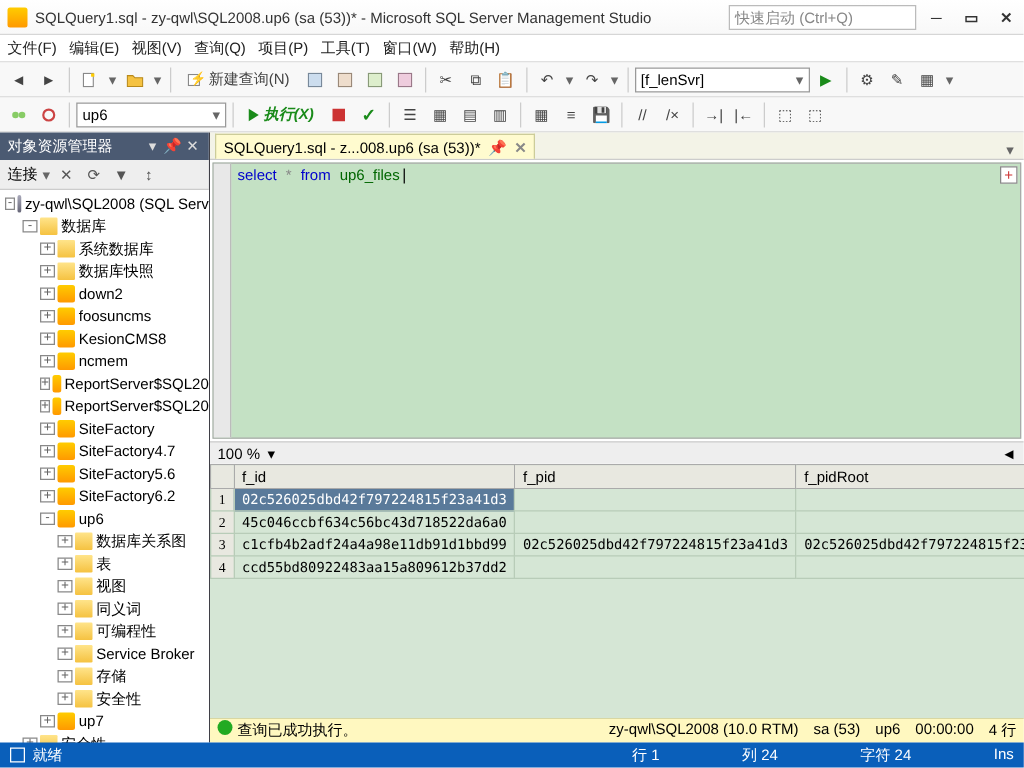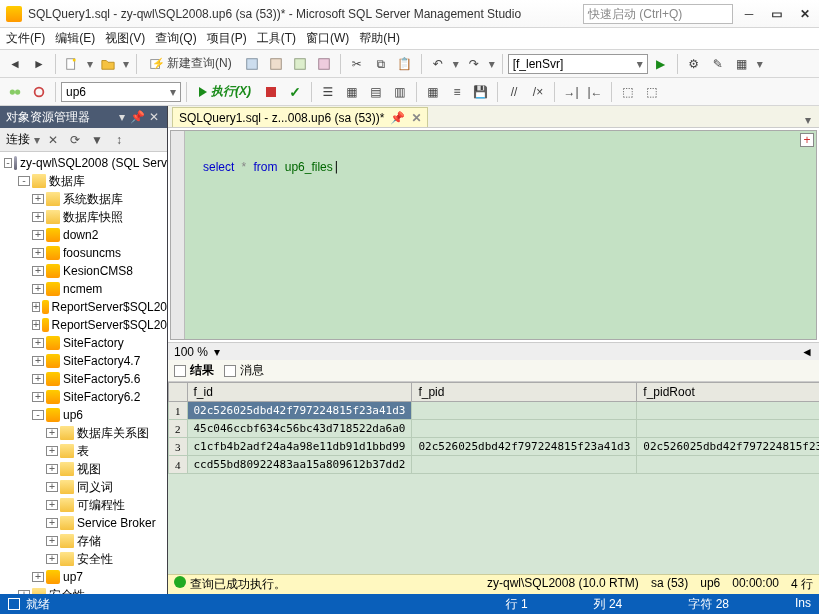--- a/index.html
+++ b/index.html
@@ -40,21 +40,21 @@
 .ico.folder { background: linear-gradient(#ffe48a,#f5c241); border-radius: 1px; }
 .ico.server { background: linear-gradient(#aab,#667); border-radius: 2px; }
 .editor-area { flex: 1; display: flex; flex-direction: column; min-width: 0; }
 .tabbar { height: 22px; background: #f3f3e7; display: flex; align-items: flex-end; padding: 0 4px; border-bottom: 1px solid #ccc; }
 .tab { height: 20px; background: #fffbcf; border: 1px solid #cc9; border-bottom: none; padding: 0 6px; display: flex; align-items: center; gap: 6px; font-size: 11px; }
 .tab .close { cursor: pointer; color: #888; font-weight: bold; }
 .tabbar .tabdrop { margin-left: auto; color: #666; cursor: pointer; padding: 0 4px; }
 .editor { flex: 1; display: flex; flex-direction: column; min-height: 0; }
 .codepane { flex: 1.3; background: #c4e1c4; border: 1px solid #aaa; margin: 2px; position: relative; display: flex; }
 .codegutter { width: 14px; background: #e8e8e8; border-right: 1px solid #bbb; }
-.codebox { flex: 1; padding: 2px 18px; font-family: Consolas, monospace; font-size: 12px; white-space: pre; margin-top: 27px; }
+.codebox { flex: 1; padding: 2px 5px; font-family: Consolas, monospace; font-size: 12px; white-space: pre; }
 .codebox .kw { color: #0000cc; }
 .codebox .op { color: #888; }
 .codebox .id { color: #006600; }
 .codepane .plus { position: absolute; right: 2px; top: 2px; width: 14px; height: 14px; border: 1px solid #888; background: #fff; text-align: center; line-height: 12px; color: #c33; cursor: pointer; }
 .zoombar { height: 18px; background: #eee; border-top: 1px solid #ccc; display: flex; align-items: center; padding: 0 6px; gap: 6px; font-size: 11px; }
 .restabs { height: 22px; display: flex; align-items: center; gap: 10px; padding: 0 6px; border-bottom: 1px solid #ccc; background: #f7f7f0; }
 .restab { display: flex; align-items: center; gap: 4px; cursor: pointer; font-size: 11px; }
 .restab.sel { font-weight: bold; }
 .restab .ric { width: 12px; height: 12px; border: 1px solid #888; background: #fff; }
 .grid { flex: 1.2; overflow: auto; background: #d5e6d5; font-size: 11px; }
@@ -372,30 +372,20 @@
     <div class="editor">
       <div class="codepane">
         <div class="codegutter"></div>
         <div class="codebox"><span class="kw">select</span> <span class="op">*</span> <span class="kw">from</span> <span class="id">up6_files</span>|</div>
         <div class="plus">+</div>
       </div>
       <div class="zoombar">
         <span>100 %</span>
         <span>▾</span>
         <span style="margin-left:auto">◄</span>
-      </div>
-      <div class="restabs">
-        <div class="restab sel">
-          <div class="ric"></div>
-          <span>结果</span>
-        </div>
-        <div class="restab">
-          <div class="ric"></div>
-          <span>消息</span>
-        </div>
       </div>
       <div class="grid">
         <table class="gridtbl" id="gridtbl">
             <thead>
               <tr>
                 <th class="rownum"></th>
                 <th>f_id</th>
                 <th>f_pid</th>
                 <th>f_pidRoot</th>
               </tr>
@@ -443,16 +433,16 @@
 </div>
 
 <div class="statusbar2">
   <div class="left">
     <div class="rico"></div>
     <span>就绪</span>
   </div>
   <div class="mid">
     <span>行 1</span>
     <span>列 24</span>
-    <span>字符 28</span>
+    <span>字符 24</span>
     <span>Ins</span>
   </div>
 </div>
 
 </body></html>

